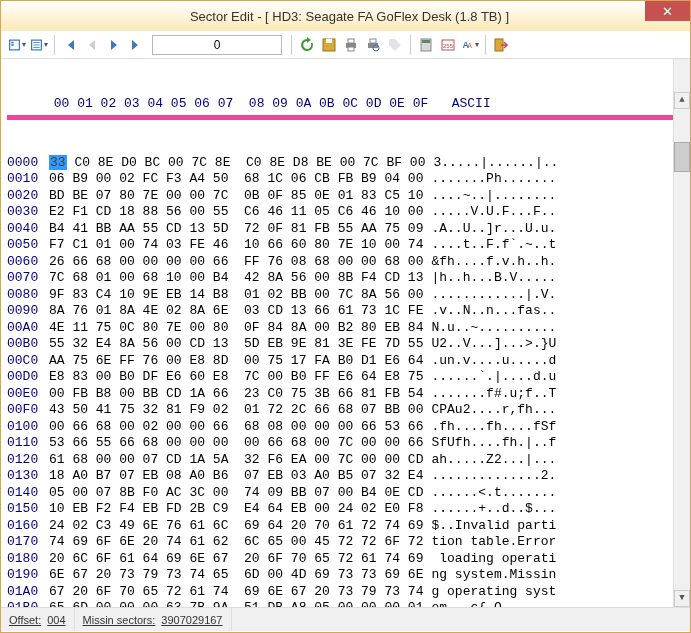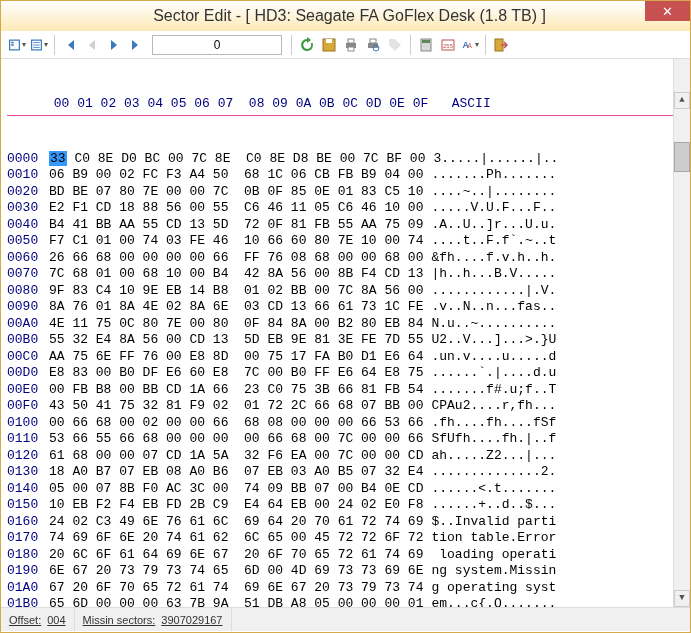--- a/index.html
+++ b/index.html
@@ -1,33 +1,33 @@
 <!DOCTYPE html>
 <html><head>
 <meta charset="utf-8">
 <style>
 * { margin: 0; padding: 0; box-sizing: border-box; }
 body { font-family: "Segoe UI", Tahoma, sans-serif; font-size: 12px; background: #fff; width: 691px; height: 633px; border: 1px solid #d4a84b; overflow: hidden; }
 .titlebar { height: 30px; background: linear-gradient(#fff, #fde9b6); display: flex; align-items: center; padding: 0 0 0 8px; position: relative; }
-.titlebar-text { flex: 1; text-align: center; color: #333; font-size: 16px; }
+.titlebar-text { flex: 1; text-align: center; color: #333; font-size: 13px; }
 .close-btn { width: 45px; height: 20px; background: #c75050; color: #fff; display: flex; align-items: center; justify-content: center; font-size: 13px; margin-right: 0; position: absolute; right: 0; top: 0; }
 .toolbar { height: 28px; background: #fff; border-bottom: 1px solid #ddd; display: flex; align-items: center; padding: 0 6px; gap: 2px; }
 .tb-btn { width: 20px; height: 20px; display: inline-flex; align-items: center; justify-content: center; border: 1px solid transparent; background: transparent; }
 .tb-btn svg { width: 16px; height: 16px; }
 .tb-sep { width: 1px; height: 20px; background: #ccc; margin: 0 3px; }
 .tb-dd { display:inline-flex; align-items:center; }
 .tb-dd::after { content: "▾"; font-size: 8px; color: #555; margin-left: 1px; }
 .sector-input { width: 130px; height: 20px; border: 1px solid #b8b8b8; text-align: center; font-size: 12px; margin: 0 4px; }
 .hex-area { font-family: Consolas, "Courier New", monospace; font-size: 13px; padding: 4px 6px; height: 548px; overflow: hidden; white-space: pre; color: #000080; line-height: 16.5px; position: relative; }
-.hex-header { color: #000080; border-bottom: 1px solid #ec4899; margin-bottom: 2px; padding-bottom: 2px; }
+.hex-header { color: #000080; border-bottom: 5px solid #ec4899; margin-bottom: 2px; padding-bottom: 2px; }
 .hex-row { display: flex; align-items: flex-end; }
 .offset-col { width: 42px; color: #000080; }
 .bytes-col { color: #000; }
 .ascii-col { color: #000; margin-left: 8px; }
-.byte-sel { background: #3399ff; color: #000000; padding: 0 1px; }
+.byte-sel { background: #3399ff; color: #404040; padding: 0 1px; }
 .vscroll { position: absolute; right: 0; top: 0; width: 17px; height: 100%; background: #f0f0f0; border-left: 1px solid #ddd; }
 .vscroll-btn { height: 17px; background: #f0f0f0; border: 1px solid #ccc; display:flex; align-items:center; justify-content:center; font-size:9px; color:#555;}
 .vscroll-thumb { height: 30px; background: #cdcdcd; border: 1px solid #aaa; }
 .statusbar { height: 24px; background: #f0f0f0; border-top: 1px solid #ddd; display: flex; align-items: center; font-size: 11px; color: #333; }
 .status-cell { padding: 0 8px; border-right: 1px solid #ddd; height: 100%; display: flex; align-items: center; text-decoration: underline; }
 .status-label { margin-right: 6px; }
 </style>
 </head>
 <body>
 

